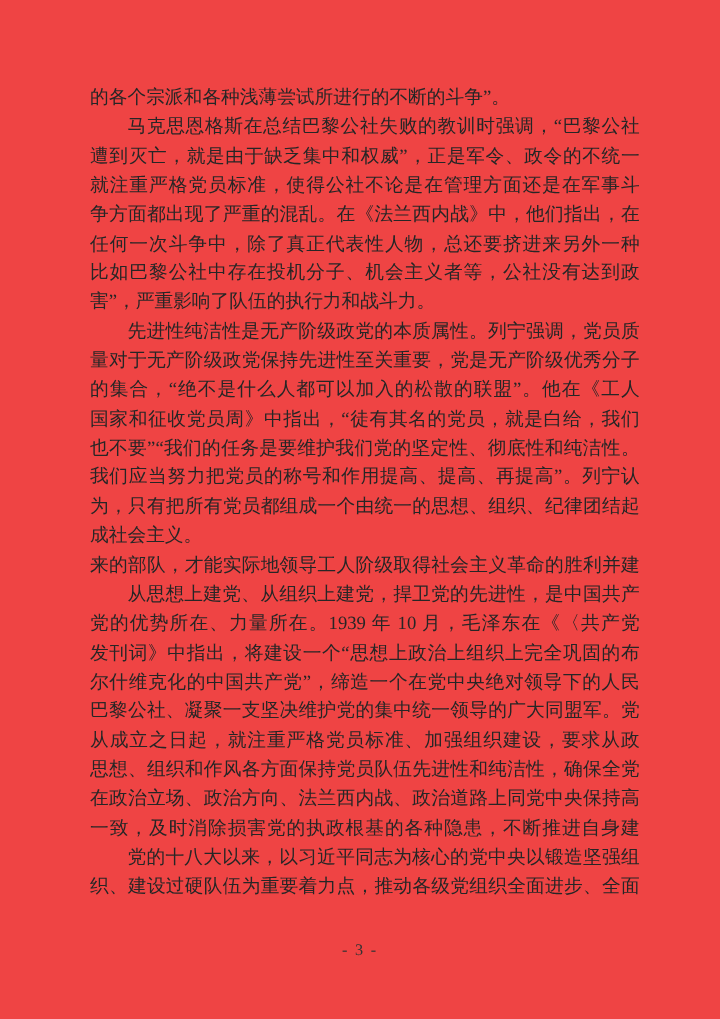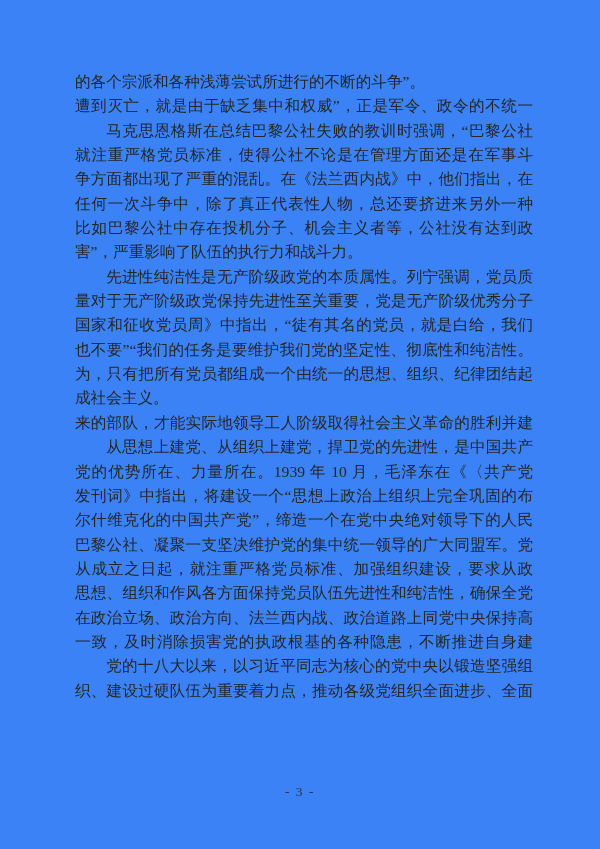--- a/index.html
+++ b/index.html
@@ -10,21 +10,21 @@
     width: 600px;
     height: 849px;
     background: #ffffff;
     font-family: "Liberation Serif", "DejaVu Serif", serif;
     color: #262626;
   }
   .page {
     position: relative;
     width: 600px;
     height: 849px;
-    background: #3b82f6;
+    background: #ef4444;
     overflow: hidden;
   }
   .content {
     position: absolute;
     left: 75px;
     top: 70px;
     width: 458px;
   }
   .para {
     margin: 0;
@@ -60,34 +60,36 @@
 <body>
 
 <div class="page">
   <div class="content">
 
     <div class="para">
       <div class="line short">的各个宗派和各种浅薄尝试所进行的不断的斗争”。</div>
     </div>
 
     <div class="para">
+      <div class="line indent">马克思恩格斯在总结巴黎公社失败的教训时强调，“巴黎公社</div>
       <div class="line">遭到灭亡，就是由于缺乏集中和权威”，正是军令、政令的不统一</div>
-      <div class="line indent">马克思恩格斯在总结巴黎公社失败的教训时强调，“巴黎公社</div>
       <div class="line">就注重严格党员标准，使得公社不论是在管理方面还是在军事斗</div>
       <div class="line">争方面都出现了严重的混乱。在《法兰西内战》中，他们指出，在</div>
       <div class="line">任何一次斗争中，除了真正代表性人物，总还要挤进来另外一种人。</div>
       <div class="line">比如巴黎公社中存在投机分子、机会主义者等，公社没有达到政治、</div>
       <div class="line short">害”，严重影响了队伍的执行力和战斗力。</div>
     </div>
 
     <div class="para">
       <div class="line indent">先进性纯洁性是无产阶级政党的本质属性。列宁强调，党员质</div>
       <div class="line">量对于无产阶级政党保持先进性至关重要，党是无产阶级优秀分子</div>
+      <div class="line">的集合，“绝不是什么人都可以加入的松散的联盟”。他在《工人</div>
       <div class="line">国家和征收党员周》中指出，“徒有其名的党员，就是白给，我们</div>
       <div class="line">也不要”“我们的任务是要维护我们党的坚定性、彻底性和纯洁性。</div>
+      <div class="line">我们应当努力把党员的称号和作用提高、提高、再提高”。列宁认</div>
       <div class="line">为，只有把所有党员都组成一个由统一的思想、组织、纪律团结起</div>
       <div class="line short">成社会主义。</div>
       <div class="line">来的部队，才能实际地领导工人阶级取得社会主义革命的胜利并建</div>
     </div>
 
     <div class="para">
       <div class="line indent">从思想上建党、从组织上建党，捍卫党的先进性，是中国共产</div>
       <div class="line">党的优势所在、力量所在。1939 年 10 月，毛泽东在《〈共产党人〉</div>
       <div class="line">发刊词》中指出，将建设一个“思想上政治上组织上完全巩固的布</div>
       <div class="line">尔什维克化的中国共产党”，缔造一个在党中央绝对领导下的人民</div>

